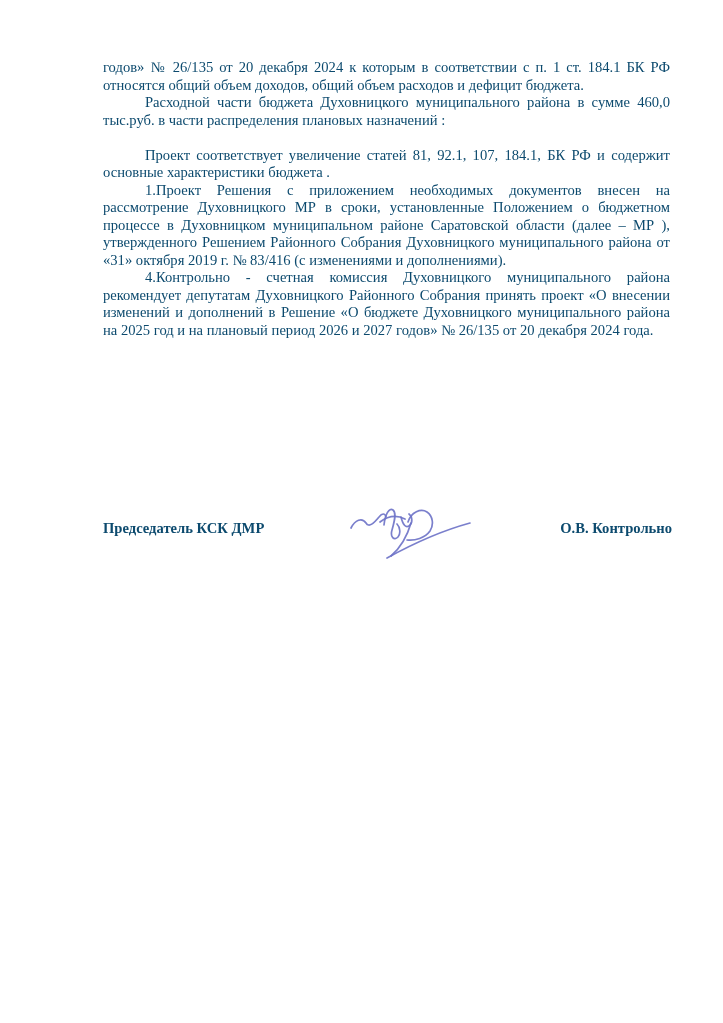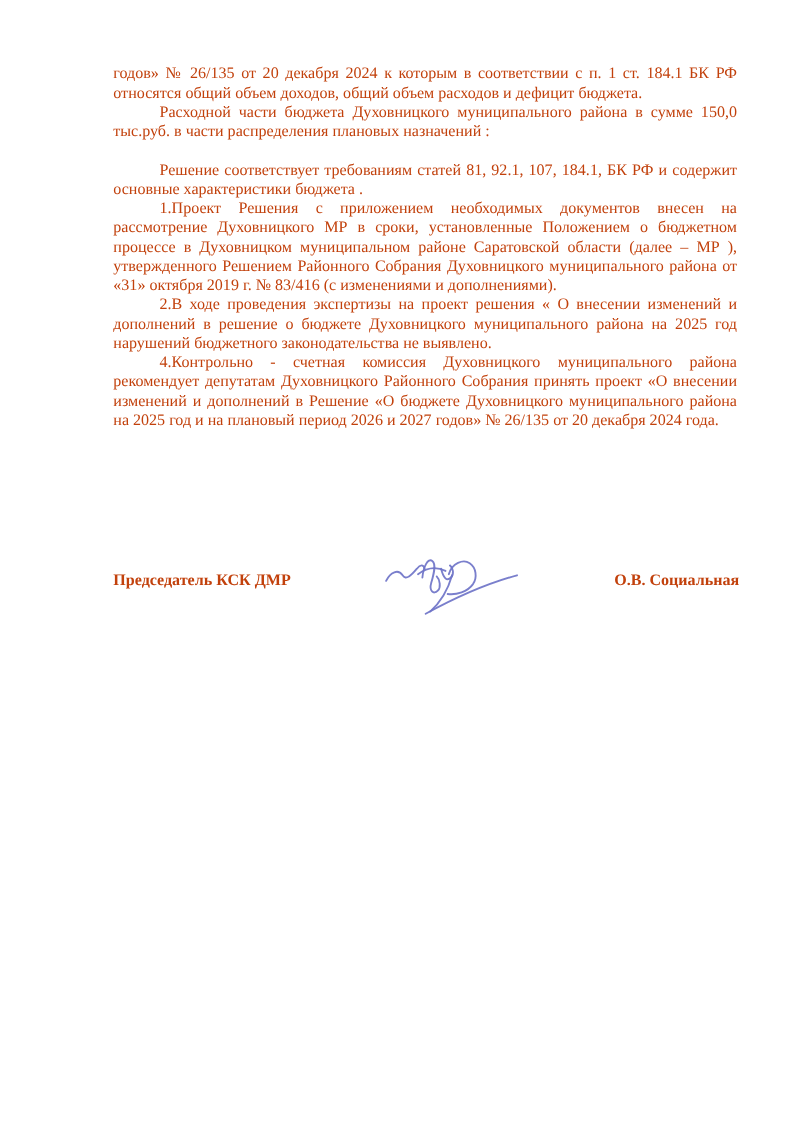--- a/index.html
+++ b/index.html
@@ -8,21 +8,21 @@
     background: #ffffff;
   }
   .page {
     position: relative;
     width: 723px;
     height: 1023px;
     background: #ffffff;
     font-family: "Liberation Serif", "DejaVu Serif", serif;
     font-size: 14.6px;
     line-height: 17.5px;
-    color: #c2410c;
+    color: #0c4a6e;
     overflow: hidden;
   }
   .content {
     position: absolute;
     left: 103px;
     top: 59px;
     width: 567px;
     text-align: justify;
   }
   .content p {
@@ -63,35 +63,34 @@
     opacity: 0.92;
   }
 </style>
 </head>
 <body>
 
 <div class="page">
 
   <div class="content">
     <p class="no-indent">годов» № 26/135 от 20 декабря 2024  к которым в соответствии с п. 1 ст. 184.1 БК РФ относятся общий объем доходов, общий объем расходов и дефицит бюджета.</p>
-    <p>Расходной части бюджета Духовницкого муниципального района в сумме 150,0 тыс.руб. в части распределения  плановых назначений :</p>
-    <p class="gap-above">Решение соответствует требованиям статей 81, 92.1, 107, 184.1, БК РФ и содержит основные характеристики бюджета .</p>
+    <p>Расходной части бюджета Духовницкого муниципального района в сумме 460,0 тыс.руб. в части распределения  плановых назначений :</p>
+    <p class="gap-above">Проект соответствует увеличение статей 81, 92.1, 107, 184.1, БК РФ и содержит основные характеристики бюджета .</p>
     <p>1.Проект Решения с приложением необходимых документов внесен на рассмотрение Духовницкого МР в сроки, установленные Положением о бюджетном процессе в Духовницком муниципальном районе Саратовской области (далее – МР ), утвержденного Решением  Районного Собрания Духовницкого муниципального района  от «31» октября 2019 г. № 83/416 (с изменениями и дополнениями).</p>
-    <p>2.В ходе проведения экспертизы на проект решения « О внесении изменений и дополнений в решение о бюджете Духовницкого муниципального района на 2025 год нарушений бюджетного законодательства не выявлено.</p>
     <p>4.Контрольно - счетная комиссия Духовницкого муниципального района рекомендует  депутатам  Духовницкого Районного Собрания принять проект «О внесении изменений и дополнений в Решение «О бюджете Духовницкого муниципального района на 2025 год и на плановый период 2026 и 2027 годов» № 26/135 от 20 декабря 2024 года.</p>
   </div>
 
   <svg class="signature-svg" viewBox="0 0 135 90" xmlns="http://www.w3.org/2000/svg" aria-hidden="true">
     <path d="M14,45 C18,37 25,34 29,40 C32,45 37,40 42,34 C45,30 48,30 49,34" stroke="#6f74c8"></path>
     <path d="M47,42 C48,32 52,24 56,27 C60,30 57,40 55,47 C53,54 57,58 61,54 C64,51 63,44 60,41" stroke="#6f74c8"></path>
     <path d="M43,39 C51,33 60,32 68,36" stroke="#6f74c8"></path>
     <path d="M64,34 C66,42 69,46 73,42 C76,39 75,33 72,31" stroke="#6f74c8"></path>
     <path d="M71,39 C74,29 84,25 90,29 C96,33 97,42 93,48 C88,55 78,58 70,57" stroke="#6f74c8"></path>
     <path d="M74,40 C70,54 62,66 54,73" stroke="#6f74c8"></path>
     <path d="M50,75 C70,64 100,49 133,40" stroke="#6f74c8"></path>
   </svg>
 
   <div class="sig-row">
     <span>Председатель КСК ДМР</span>
-    <span>О.В. Социальная</span>
+    <span>О.В. Контрольно</span>
   </div>
 
 </div>
 
 </body></html>

